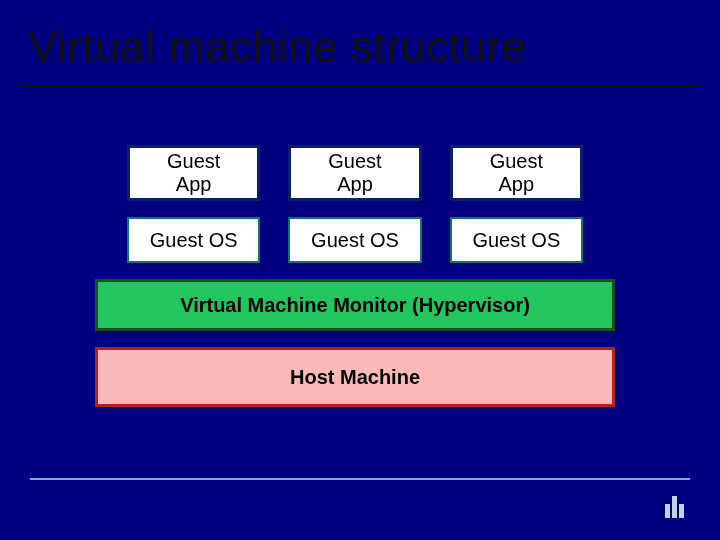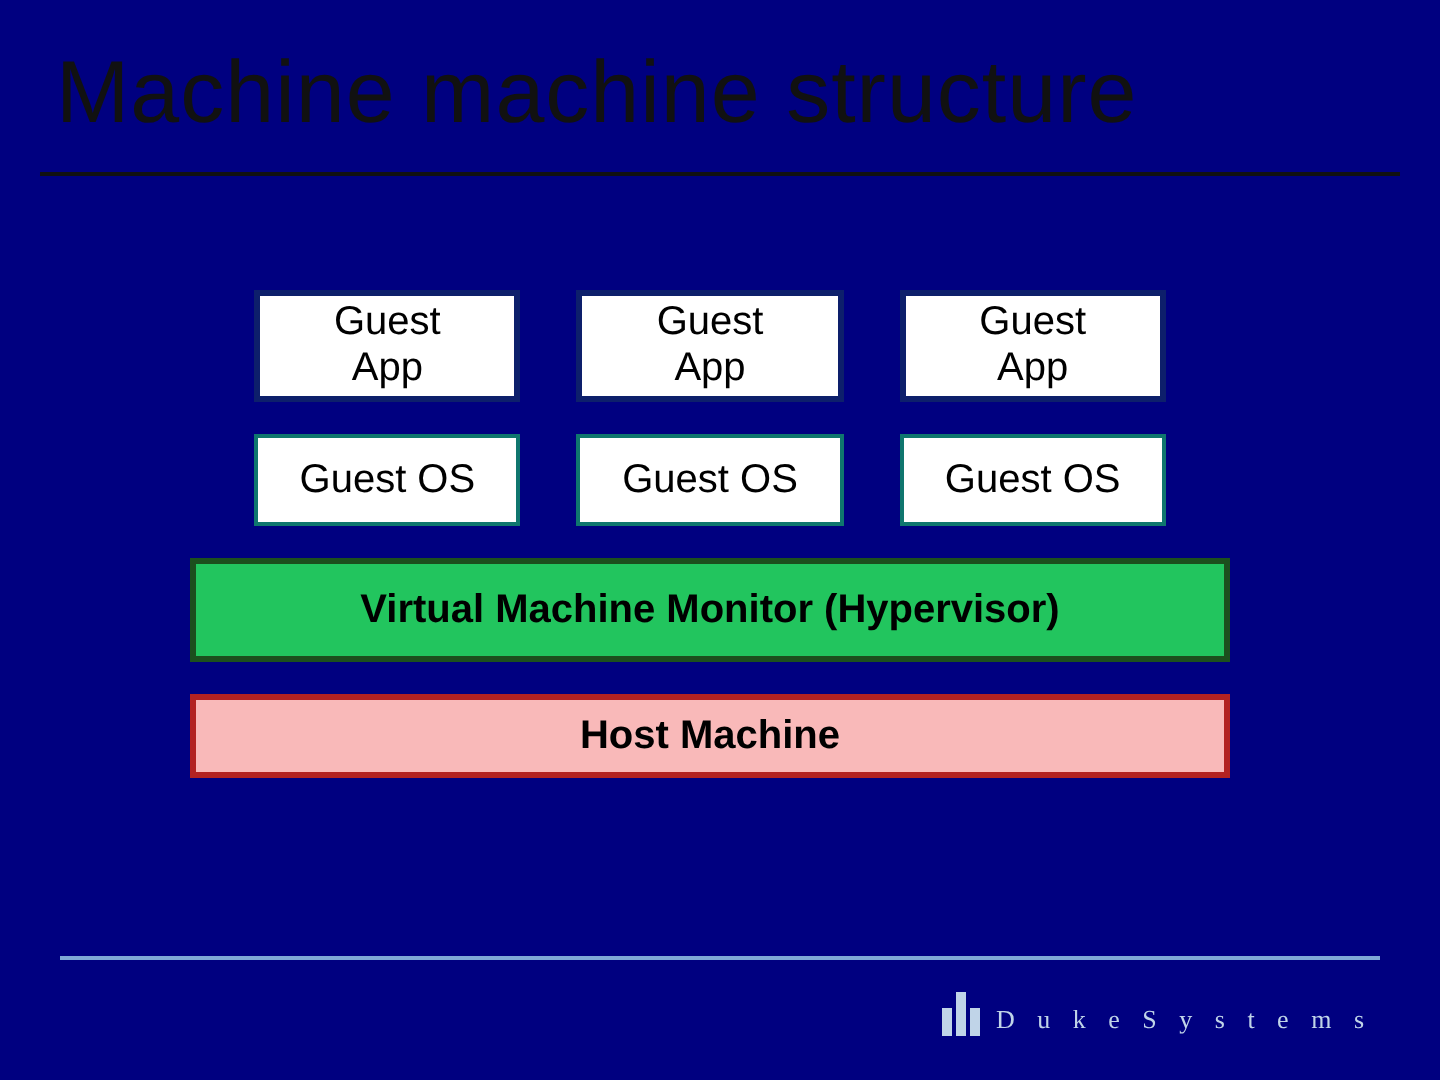--- a/index.html
+++ b/index.html
@@ -33,21 +33,21 @@
     position: absolute;
     left: 95px;
     top: 145px;
     width: 520px;
     display: flex;
     flex-direction: column;
     gap: 16px;
   }
   .row3 {
     display: flex;
-    justify-content: flex-end;
+    justify-content: center;
     padding: 0 32px;
     gap: 28px;
   }
   .box {
     box-sizing: border-box;
     display: flex;
     align-items: center;
     justify-content: center;
     text-align: center;
     font-size: 20px;
@@ -68,21 +68,21 @@
   }
   .vmm {
     width: 100%;
     height: 52px;
     background: #22c55e;
     border: 3px solid #1c4f1d;
     font-weight: 600;
   }
   .host {
     width: 100%;
-    height: 42px;
+    height: 60px;
     background: #f9b9b9;
     border: 3px solid #b22222;
     font-weight: 600;
   }
   .footer-line {
     position: absolute;
     left: 30px;
     right: 30px;
     top: 478px;
     height: 2px;
@@ -111,21 +111,21 @@
     width: 5px;
     background: #c0d4e8;
   }
   .chapel span:nth-child(1){height:14px}
   .chapel span:nth-child(2){height:22px}
   .chapel span:nth-child(3){height:14px}
 </style>
 </head>
 <body>
 
-<div class="title">Machine machine structure</div>
+<div class="title">Virtual machine structure</div>
 <div class="title-underline"></div>
 
 <div class="diagram">
 
   <div class="row3">
     <div class="box sm" style="white-space:pre-line">Guest
 App</div>
     <div class="box sm" style="white-space:pre-line">Guest
 App</div>
     <div class="box sm" style="white-space:pre-line">Guest
@@ -145,14 +145,13 @@
 </div>
 
 <div class="footer-line"></div>
 
 <div class="logo">
   <span class="chapel">
     <span></span>
       <span></span>
       <span></span>
   </span>
-  <span>D u k e   S y s t e m s</span>
 </div>
 
 </body></html>

